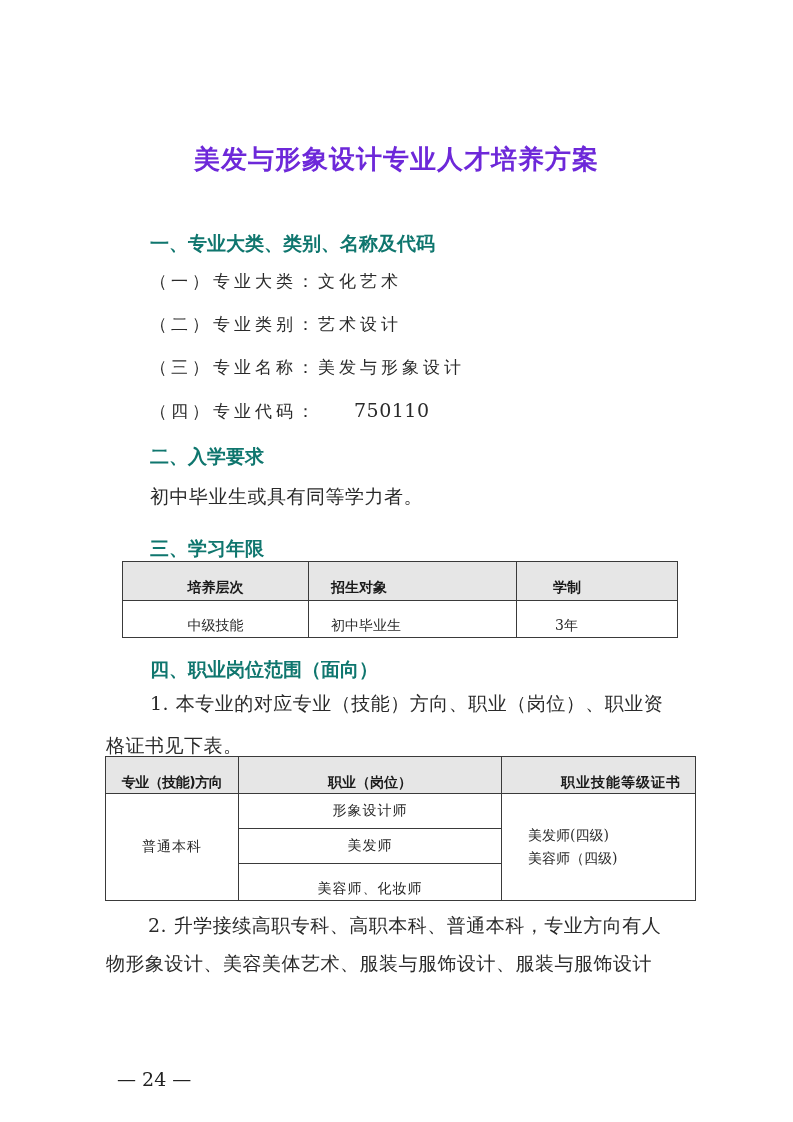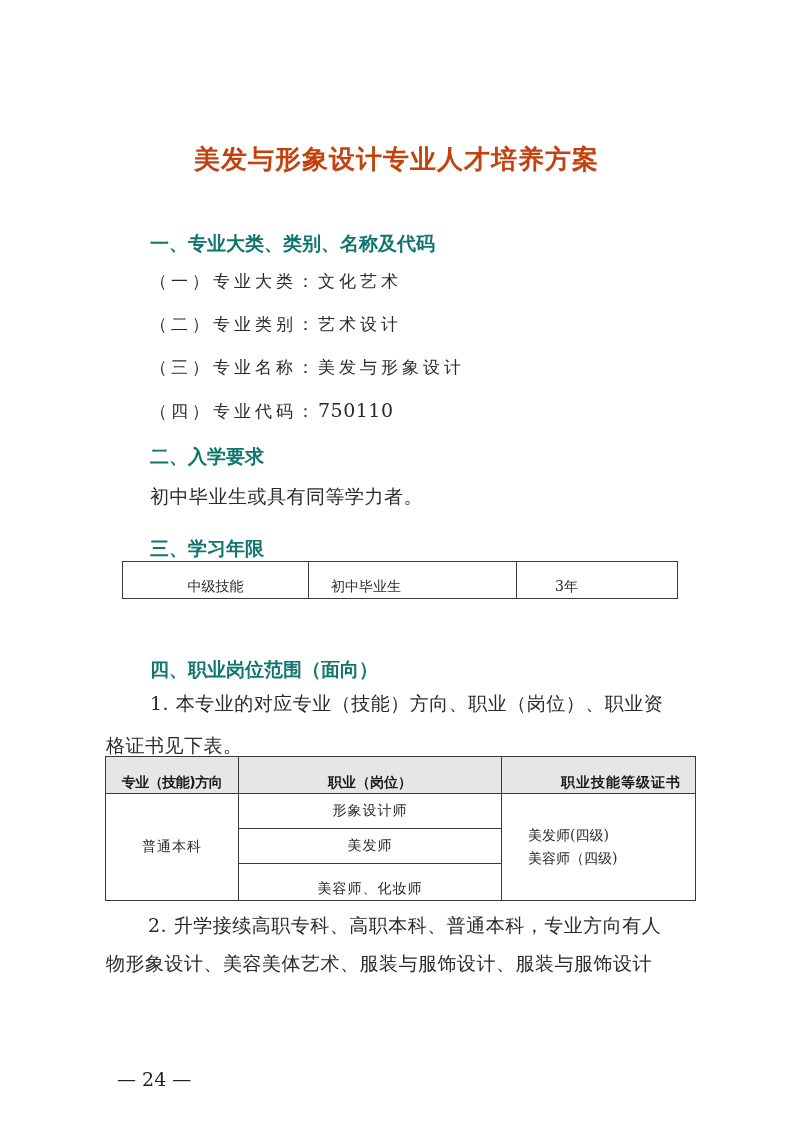--- a/index.html
+++ b/index.html
@@ -17,36 +17,36 @@
   }
   .abs { position: absolute; white-space: nowrap; }
 
   .title {
     left: 0; width: 793px; top: 142px;
     text-align: center;
     font-family: "DejaVu Sans", "Liberation Sans", sans-serif;
     font-weight: bold;
     font-size: 26px;
     letter-spacing: 1px;
-    color: #c2410c;
+    color: #6d28d9;
   }
   .h1 {
     font-family: "DejaVu Sans", "Liberation Sans", sans-serif;
     font-weight: bold;
     font-size: 19px;
     color: #0f766e;
     left: 150px;
   }
   .item {
     left: 150px;
     font-size: 17px;
     letter-spacing: 4px;
     color: #2a2a2a;
   }
-  .item .code { letter-spacing: 0.5px; font-size: 19px; }
+  .item .code { letter-spacing: 0.5px; font-size: 19px; margin-left: 36px; }
   .para {
     font-size: 19px;
     color: #2a2a2a;
     letter-spacing: 0.5px;
   }
 
   table.grid {
     position: absolute;
     border-collapse: collapse;
     font-family: "DejaVu Sans", "Liberation Sans", sans-serif;
@@ -114,20 +114,25 @@
     <span>（四）</span><span>专业代码：</span><span class="code">750110</span>
   </div>
 
   <div class="abs h1" style="top:444px;">二、入学要求</div>
   <div class="abs para" style="left:150px; top:484px;">初中毕业生或具有同等学力者。</div>
 
   <div class="abs h1" style="top:536px;">三、学习年限</div>
 
   <table class="grid" id="t1">
     <tbody>
+        <tr>
+      <th class="c1">培养层次</th>
+      <th class="c2">招生对象</th>
+      <th class="c3">学制</th>
+    </tr>
     <tr>
       <td class="c1">中级技能</td>
       <td class="c2">初中毕业生</td>
       <td class="c3">3年</td>
     </tr>
   </tbody>
     </table>
 
   <div class="abs h1" style="top:657px;">四、职业岗位范围（面向）</div>
   <div class="abs para" style="left:150px; top:691px;">1. 本专业的对应专业（技能）方向、职业（岗位）、职业资</div>

